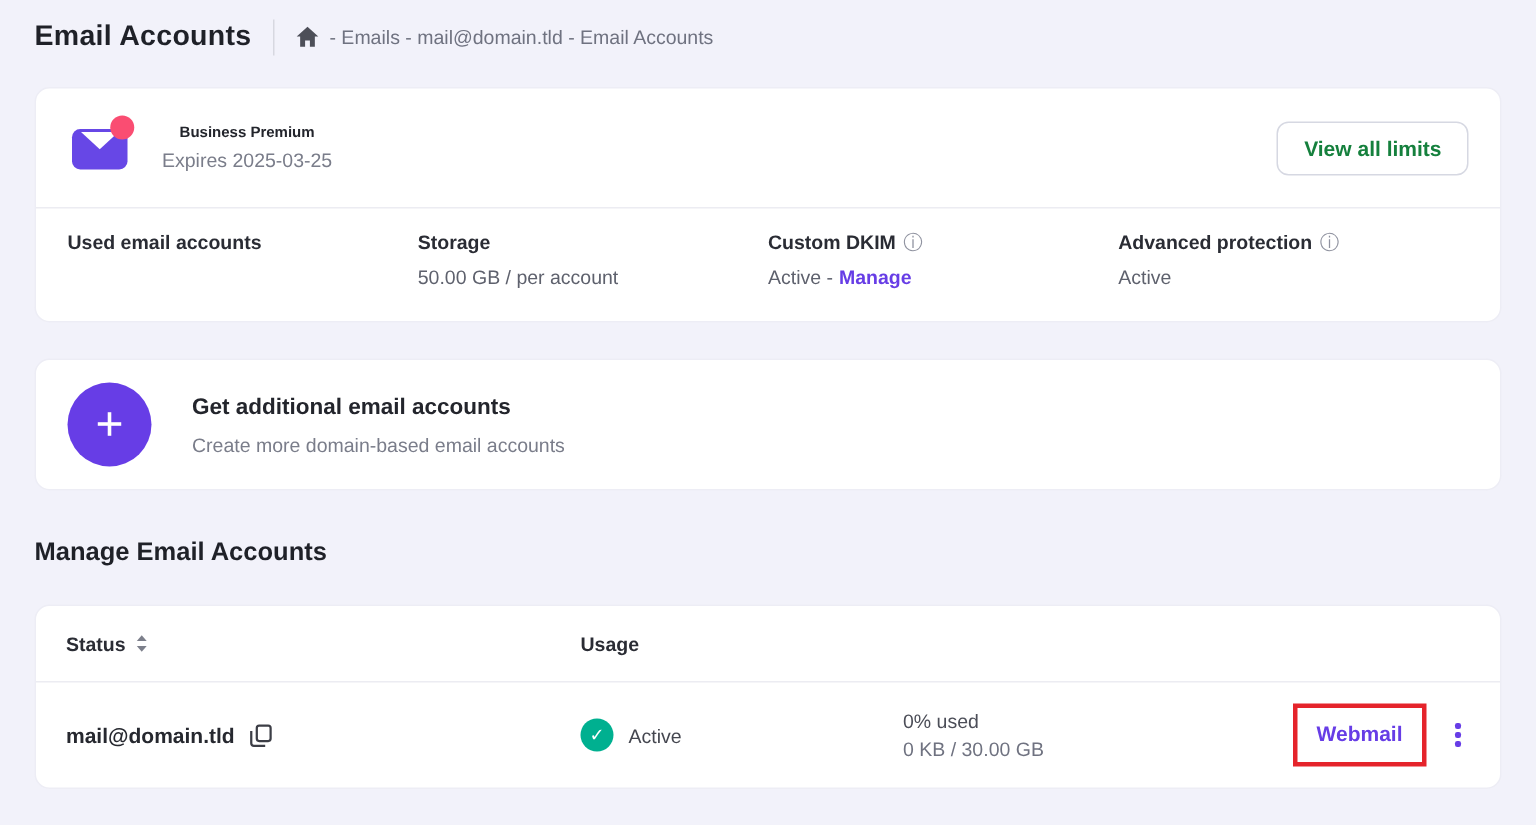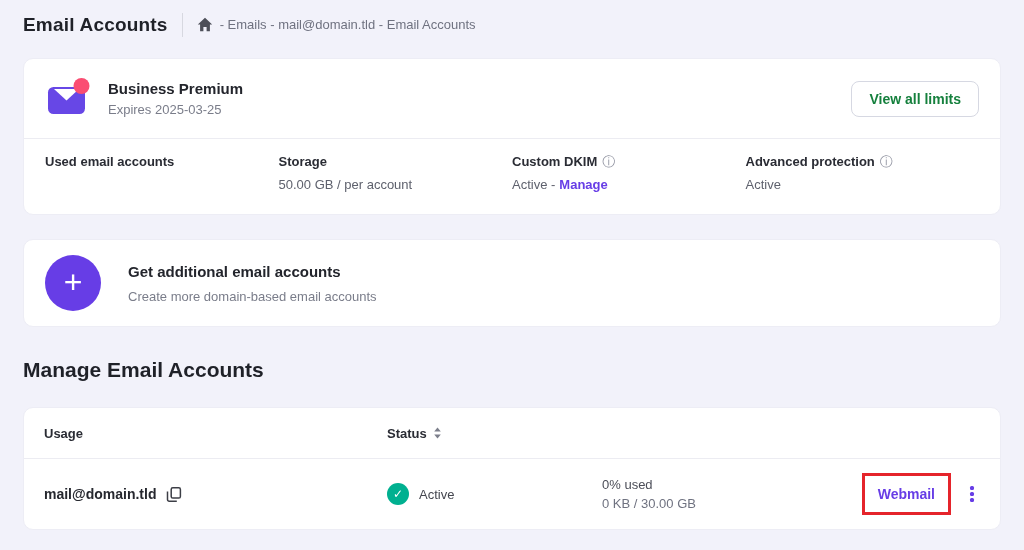--- a/index.html
+++ b/index.html
@@ -23,21 +23,21 @@
   .card {
     background: #ffffff;
     border: 1px solid #ededf5;
     border-radius: 10px;
   }
 
   
   .plan-card { margin-top: 22px; }
   .plan-top { display: flex; align-items: center; padding: 17px 21px; height: 79px; }
   .plan-icon { margin-right: 17px; flex: 0 0 auto; }
-  .plan-name { font-size: 15px; font-weight: 700; color: #23252c; text-align: center; }
+  .plan-name { font-size: 10px; font-weight: 700; color: #23252c; text-align: center; }
   .plan-expiry { font-size: 13px; color: #7a7d8a; margin-top: 5px; }
   .plan-spacer { flex: 1; }
   .btn-outline {
     background: #fff;
     border: 1px solid #d6d8e2;
     border-radius: 8px;
     color: #15803d;
     font-size: 14px;
     font-weight: 700;
     font-family: inherit;
@@ -63,21 +63,21 @@
     background: #673de6; color: #ffffff;
     display: flex; align-items: center; justify-content: center;
     font-size: 32px; font-weight: 300; line-height: 1;
     margin-right: 27px; flex: 0 0 auto; cursor: pointer;
     padding-bottom: 3px;
   }
   .add-title { font-size: 15px; font-weight: 700; color: #23252c; }
   .add-subtitle { font-size: 13px; color: #7a7d8a; margin-top: 9px; }
 
   
-  .section-heading { margin-top: 31px; font-size: 21px; font-weight: 700; color: #1f2128; }
+  .section-heading { margin-top: 31px; font-size: 17px; font-weight: 700; color: #1f2128; }
 
   
   .table-card { margin-top: 25px; overflow: hidden; }
   .t-row {
     display: grid;
     grid-template-columns: 343px 215px 1fr auto;
     align-items: center;
     padding: 0 20px;
   }
   .t-head { height: 50px; }
@@ -177,30 +177,30 @@
       <div class="add-title">Get additional email accounts</div>
       <div class="add-subtitle">Create more domain-based email accounts</div>
     </div>
   </div>
 
   <div class="section-heading">Manage Email Accounts</div>
 
   <div class="card table-card">
     <div class="t-row t-head">
       <div class="t-cell">
-        <span>Usage</span>
-      </div>
-      <div class="t-cell">
         <span>Status</span>
         <span class="sort-icon">
           <svg width="9" height="12" viewBox="0 0 9 12">
             <path d="M4.5 0.5 L7.8 4.4 H1.2 Z" fill="#7c7f8b"></path>
             <path d="M4.5 11.5 L1.2 7.6 H7.8 Z" fill="#7c7f8b"></path>
           </svg>
         </span>
+      </div>
+      <div class="t-cell">
+        <span>Usage</span>
       </div>
       <div class="t-cell"></div>
     </div>
 
     <div class="t-row t-body">
       <div class="email-cell">
         <span>mail@domain.tld</span>
         <span class="copy-icon">
           <svg width="16" height="17" viewBox="0 0 16 17" fill="none" stroke="#3c3e46" stroke-width="1.5" stroke-linejoin="round">
             <rect x="5.2" y="1.8" width="9.2" height="10.2" rx="1.6"></rect>

